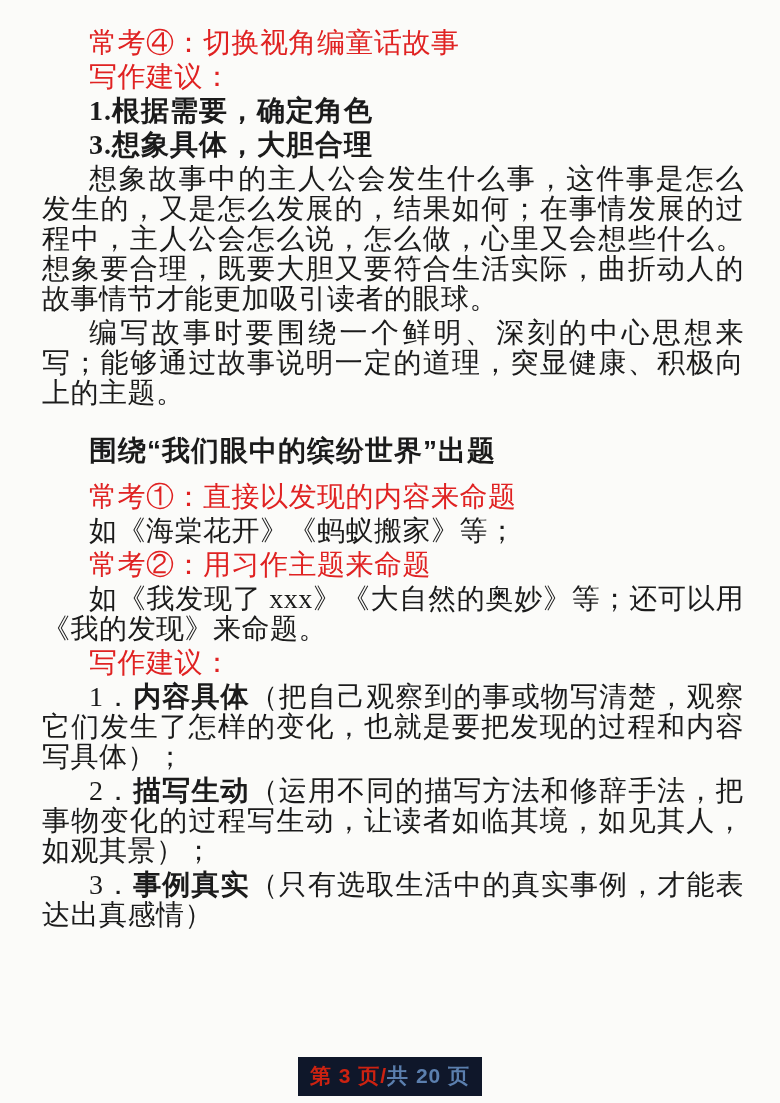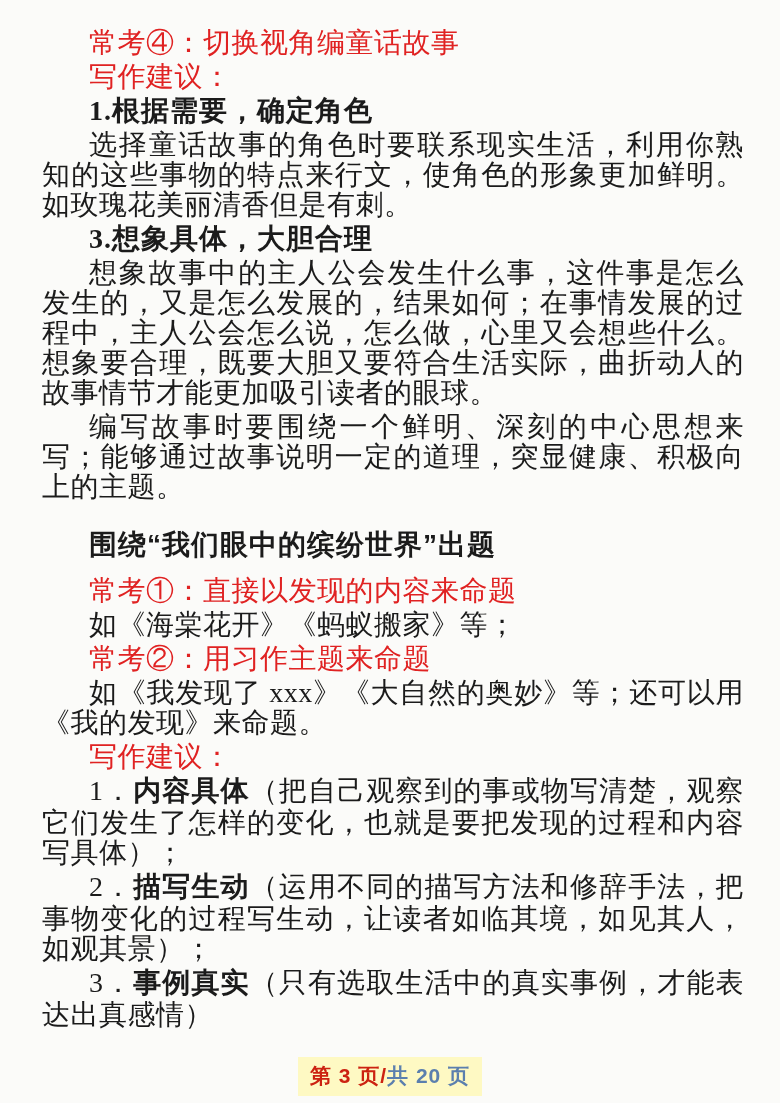--- a/index.html
+++ b/index.html
@@ -26,49 +26,48 @@
     font-family:Liberation Serif, serif;
     letter-spacing:1px;
   }
   .section-title{
     font-weight:bold;
     font-family:"Liberation Sans","DejaVu Sans",sans-serif;
     margin-top:28px !important;
     margin-bottom:16px !important;
     letter-spacing:1px;
   }
-  .kw{font-weight:bold;font-family:Liberation Mono, monospace;}
+  .kw{font-weight:bold;font-family:Liberation Sans, sans-serif;}
   .footer{
     position:absolute;
     top:1057px;left:0;width:780px;
     text-align:center;
   }
   .footer .band{
     display:inline-block;
-    background:#fef9c3;
+    background:#0f172a;
     padding:5px 12px 6px 12px;
     font-size:21px;
     font-weight:bold;
     font-family:"Liberation Sans","DejaVu Sans",sans-serif;
     letter-spacing:1px;
   }
   .f-red{color:#cc2211;}
   .f-blue{color:#5b7fae;}
 </style>
 </head>
 <body>
 
 <div class="doc">
 
   <div class="red ind">常考④：切换视角编童话故事</div>
 
   <div class="red ind">写作建议：</div>
 
   <div class="pt ind">1.根据需要，确定角色</div>
-  <p class="ind">选择童话故事的角色时要联系现实生活，利用你熟知的这些事物的特点来行文，使角色的形象更加鲜明。如玫瑰花美丽清香但是有刺。</p>
 
   <div class="pt ind">3.想象具体，大胆合理</div>
   <p class="ind">想象故事中的主人公会发生什么事，这件事是怎么发生的，又是怎么发展的，结果如何；在事情发展的过程中，主人公会怎么说，怎么做，心里又会想些什么。想象要合理，既要大胆又要符合生活实际，曲折动人的故事情节才能更加吸引读者的眼球。</p>
 
   <p class="ind">编写故事时要围绕一个鲜明、深刻的中心思想来写；能够通过故事说明一定的道理，突显健康、积极向上的主题。</p>
 
   <div class="section-title ind">围绕“我们眼中的缤纷世界”出题</div>
 
   <div class="red ind">常考①：直接以发现的内容来命题</div>
   <p class="ind">如《海棠花开》《蚂蚁搬家》等；</p>

